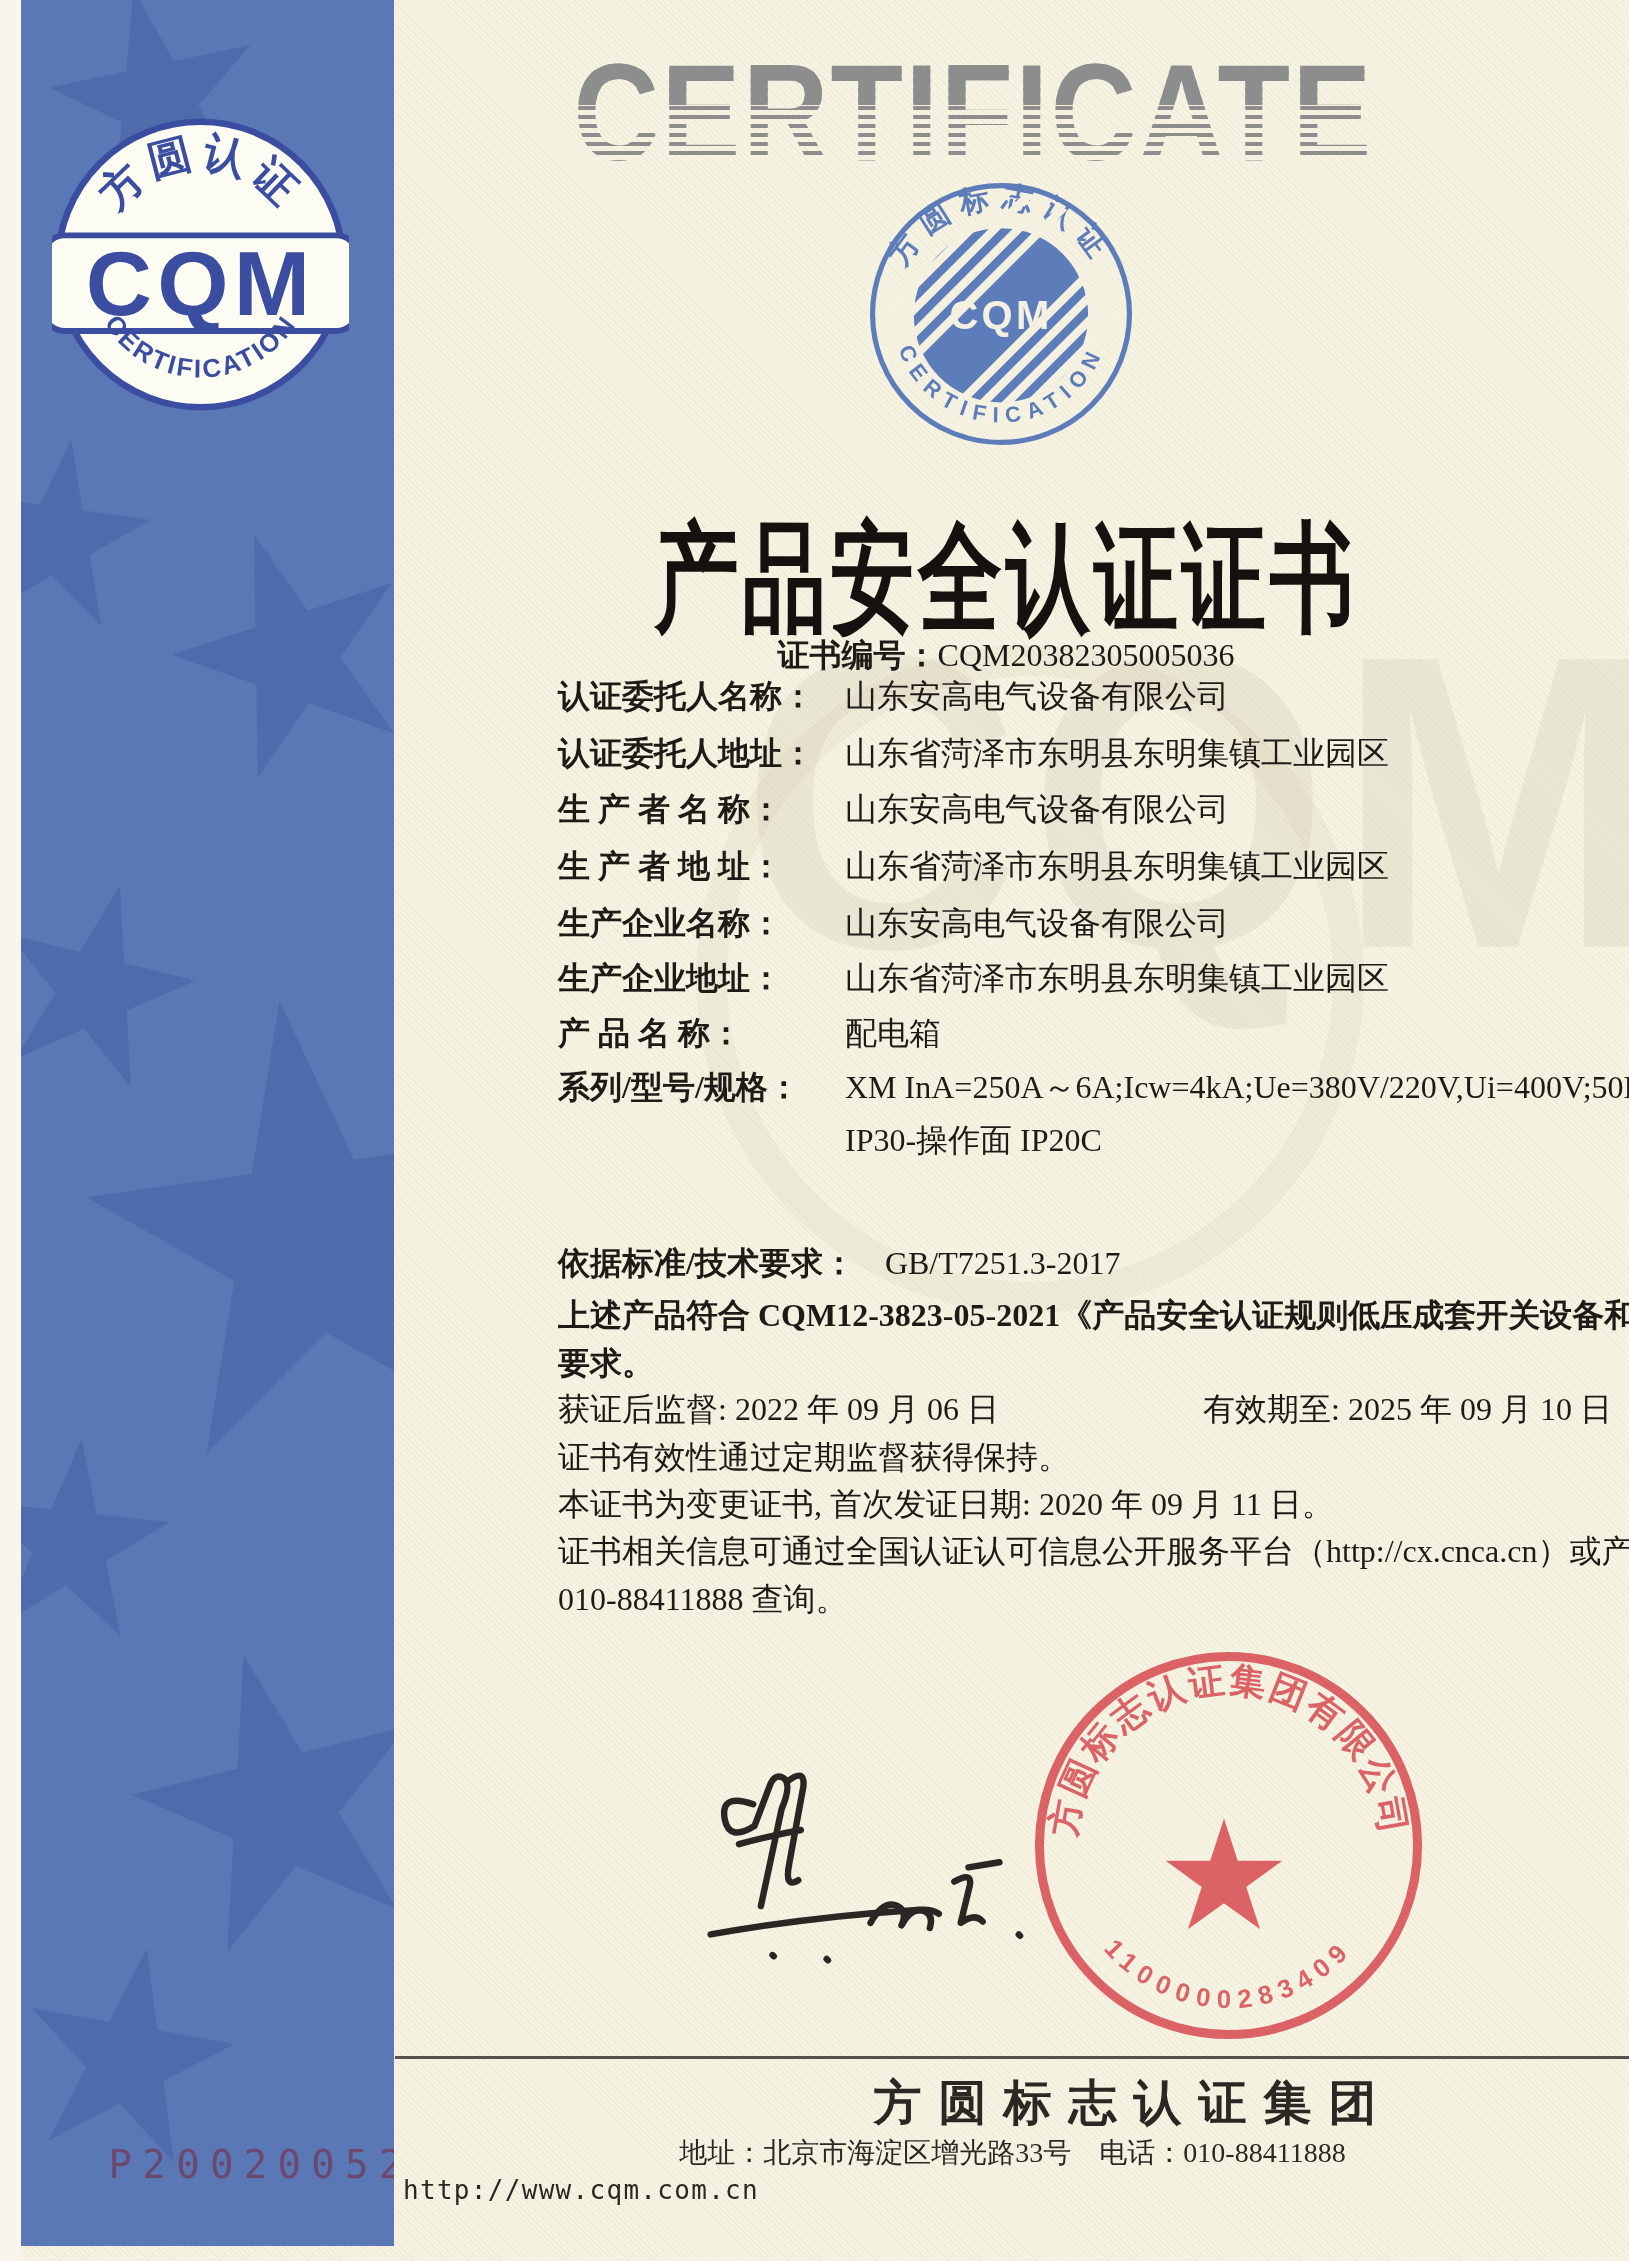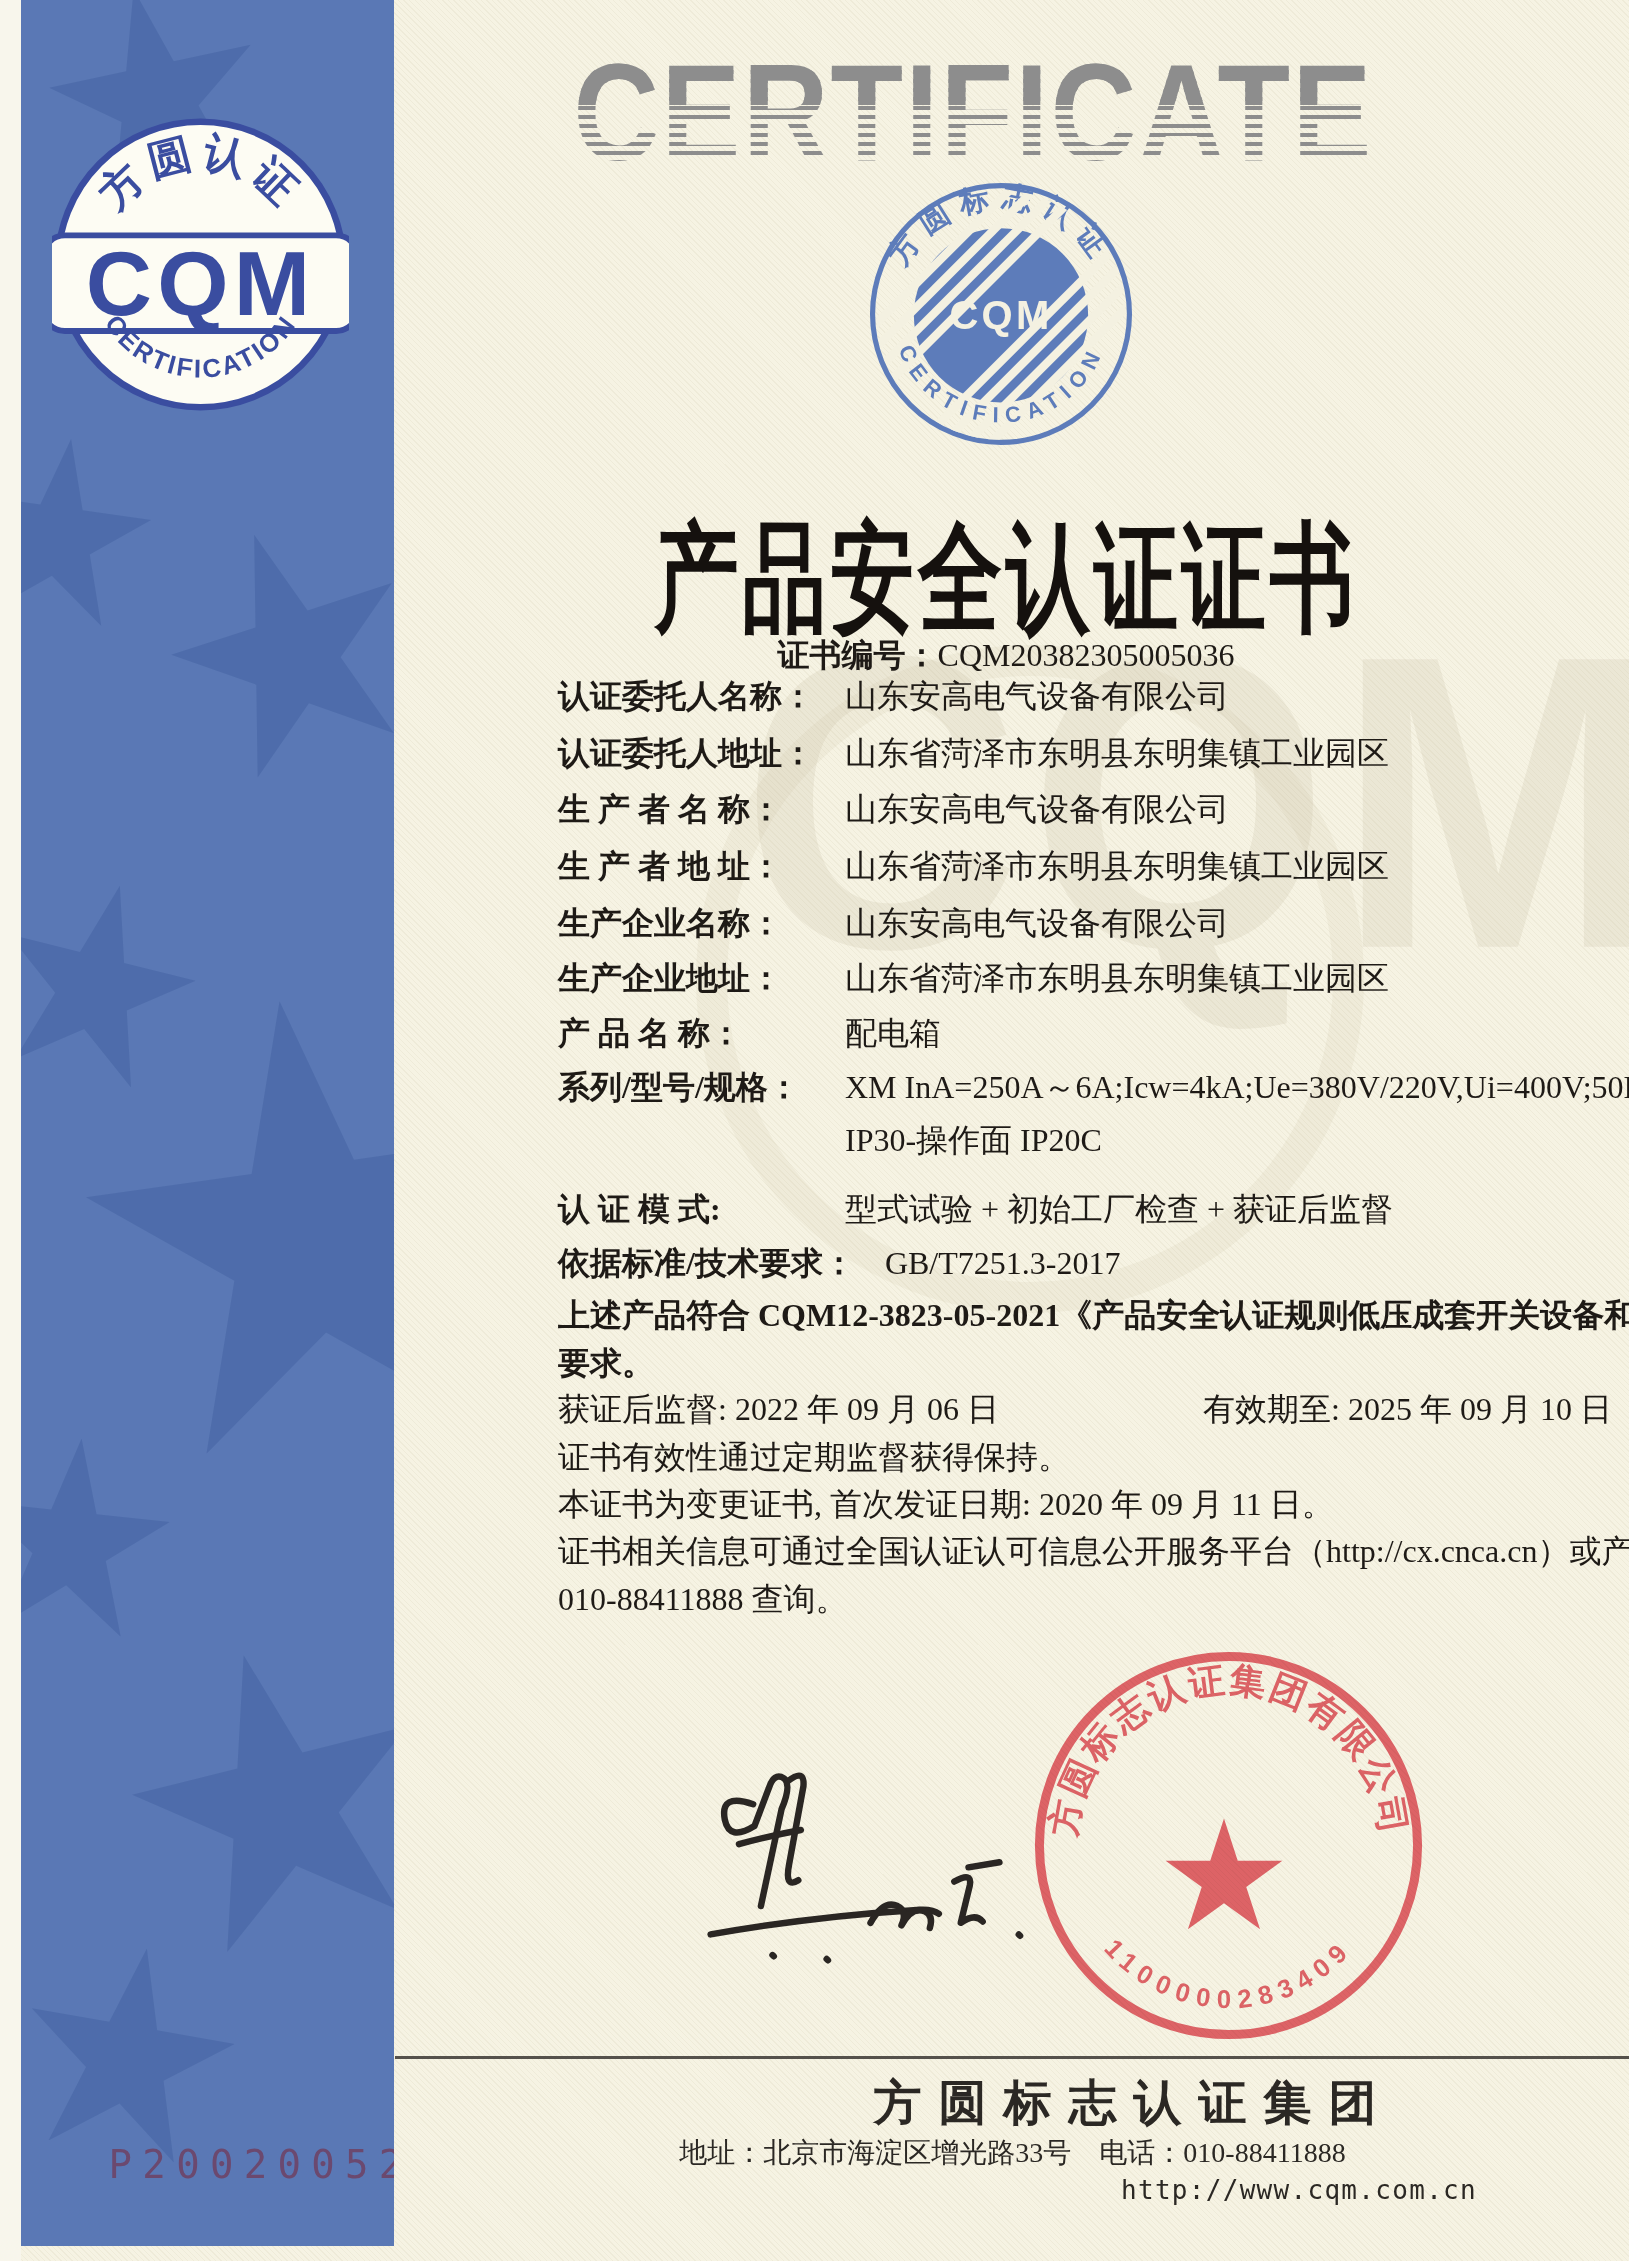--- a/index.html
+++ b/index.html
@@ -61,22 +61,22 @@
   .divider{position:absolute;left:395px;top:2056px;width:1235px;height:2.6px;background:#55514b;z-index:2;}
   .footer-org{
     position:absolute;top:2071px;left:395px;width:1477px;z-index:2;text-align:center;
     font-weight:bold;font-size:48px;letter-spacing:17px;color:#2b2824;
   }
   .footer-addr{
     position:absolute;top:2134px;left:395px;width:1235px;z-index:2;text-align:center;
     font-size:28px;color:#2b2824;
   }
   .footer-web{
-    position:absolute;top:2175px;left:395px;width:1082px;z-index:2;text-align:right;
-    font-family:"DejaVu Sans Mono",monospace;font-size:26px;color:#2b2824;letter-spacing:1.3px;
+    position:absolute;top:2175px;left:395px;width:1082px;z-index:2;text-align:left;
+    font-family:"DejaVu Sans Mono",monospace;font-size:26px;color:#2b2824;letter-spacing:1.3px;padding-left:8px;
   }
   .stamp-svg{position:absolute;left:1022px;top:1639px;z-index:3;mix-blend-mode:multiply;opacity:.9;}
   .sig-svg{position:absolute;left:677px;top:1741px;z-index:3;}
   .arc-cn{font-family:"Liberation Serif",serif;font-weight:bold;}
   .arc-en{font-family:"Liberation Sans",sans-serif;font-weight:bold;}
 </style>
 </head>
 <body>
 
 <div class="page">
@@ -168,23 +168,20 @@
   <div class="line" style="top:1014px">
     <span class="lbl lblw">产 品 名 称：</span><span>配电箱</span>
   </div>
   <div class="line" style="top:1068px">
     <span class="lbl lblw">系列/型号/规格：</span><span>XM InA=250A～6A;Icw=4kA;Ue=380V/220V,Ui=400V;50Hz;</span>
   </div>
   <div class="line" style="top:1121px;left:845px">
     <span>IP30-操作面 IP20C</span>
   </div>
 
-  <div class="line" style="top:1190px">
-    <span class="lbl lblw">认 证 模 式:</span><span>型式试验 + 初始工厂检查 + 获证后监督</span>
-  </div>
   <div class="line" style="top:1244px">
     <span class="lbl">依据标准/技术要求：</span><span style="margin-left:30px">GB/T7251.3-2017</span>
   </div>
   <div class="line bold" style="top:1296px">上述产品符合 CQM12-3823-05-2021《产品安全认证规则低压成套开关设备和控制设备》的</div>
   <div class="line bold" style="top:1344px">要求。</div>
 
   <div class="line" style="top:1390px">
     <span>获证后监督: </span><span>2022 年 09 月 06 日</span>
   </div>
   <div class="line" style="top:1390px;left:1203px">

